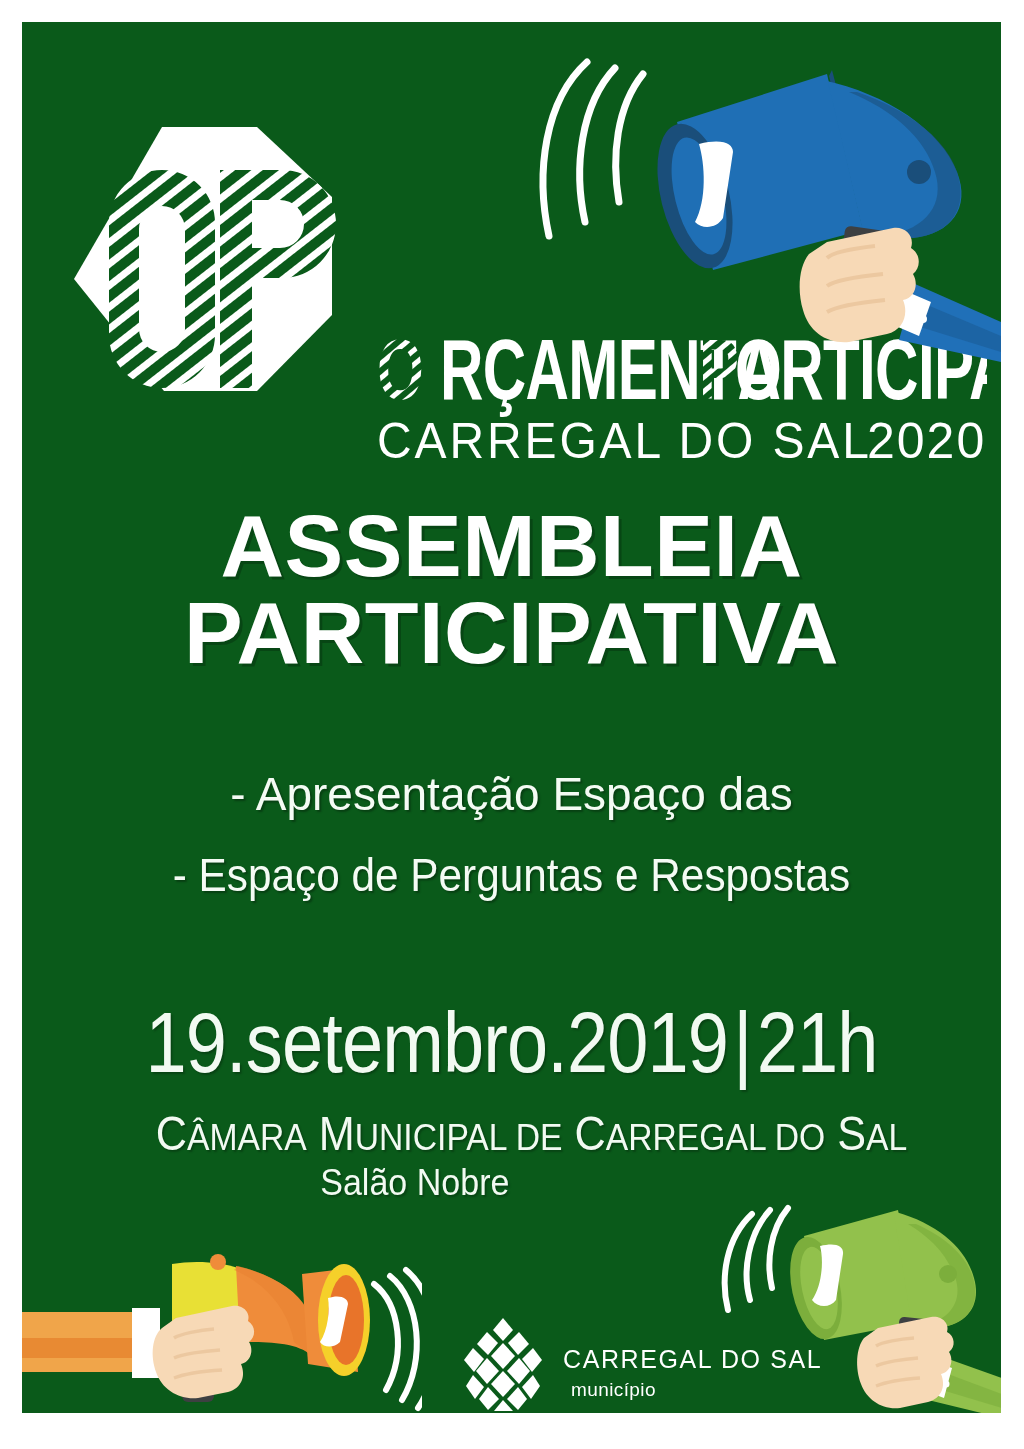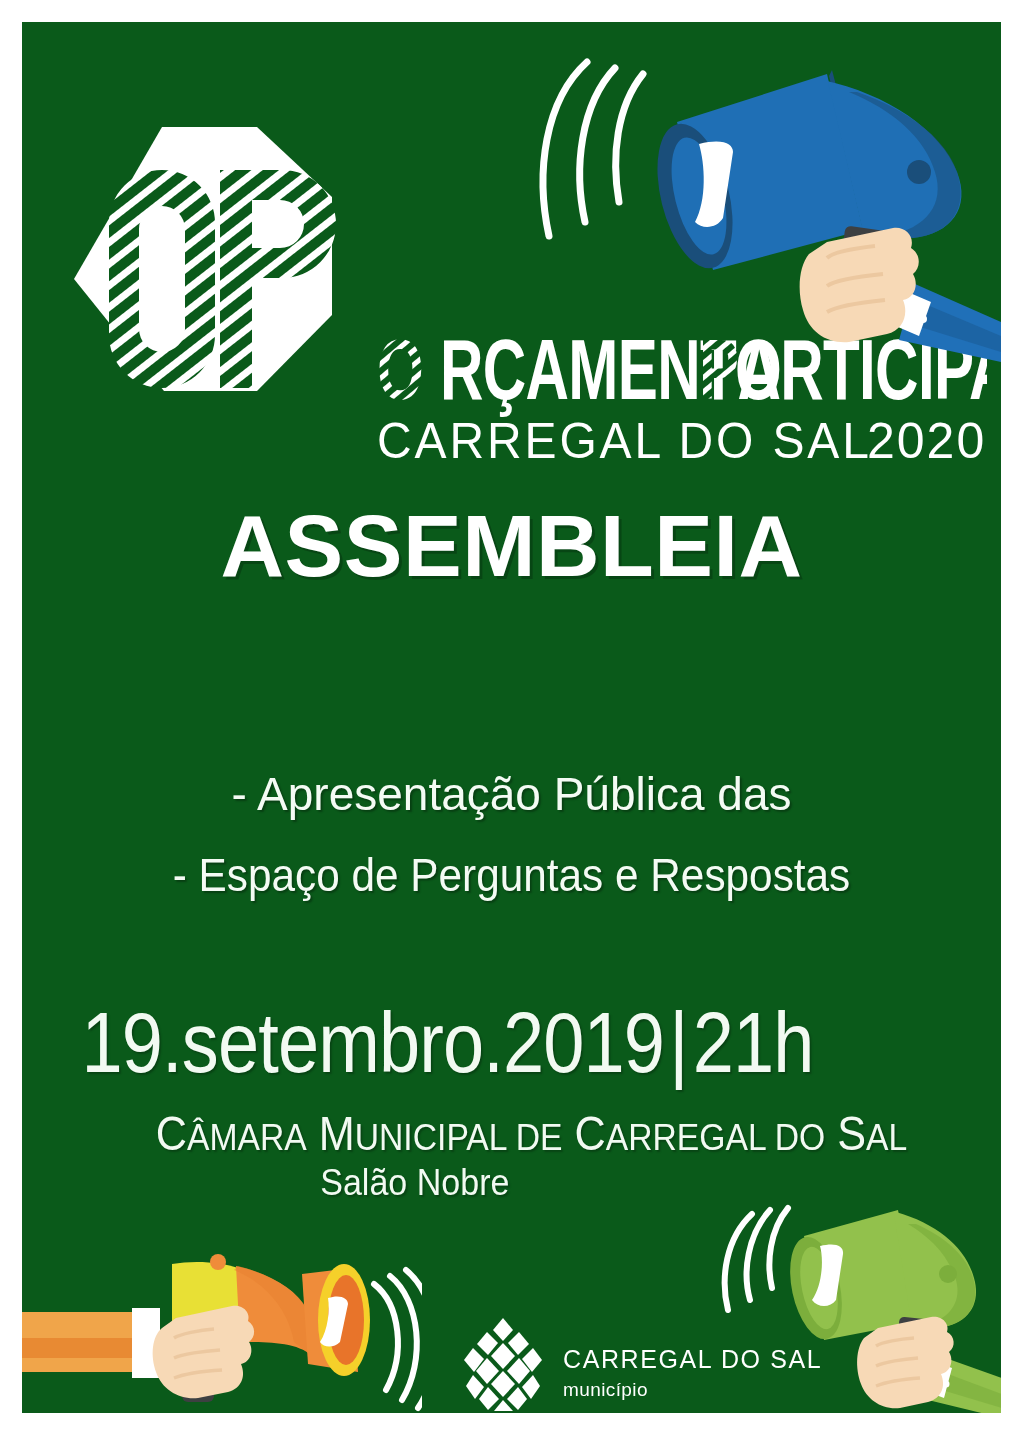--- a/index.html
+++ b/index.html
@@ -50,21 +50,21 @@
     font-weight:300;
     text-shadow:2px 2px 2px rgba(0,0,0,0.30);
   }
   .bullets .b-line{display:block;}
   .bullets .gap{display:block;height:20px;}
   .bullets-narrow{transform:scaleX(0.92);transform-origin:center;}
 
   
   .dateline{
     position:absolute;left:0;top:975px;width:979px;
-    text-align:left;color:#f2faf2;
+    text-align:center;color:#f2faf2;
     font-size:86px;line-height:1.05;
     font-weight:400;
     letter-spacing:-1px;
     text-shadow:2px 2px 2px rgba(0,0,0,0.25);
   }
   .dateline .inner{display:inline-block;transform:scaleX(0.86);transform-origin:center;}
   .dateline .sep{padding:0 6px;font-weight:300;}
 
   
   .venue{
@@ -90,20 +90,21 @@
     display:flex;align-items:center;gap:14px;
   }
   .muni .cone{width:92px;height:108px;flex:0 0 auto;}
   .muni .cone svg{display:block;width:100%;height:100%;}
   .muni .muni-text{display:flex;flex-direction:column;justify-content:center;padding-top:6px;}
   .muni .muni-name{width:260px;height:30px;}
   .muni .muni-name svg{display:block;width:100%;height:100%;}
   .muni .muni-sub{
     color:#ffffff;font-size:19px;font-weight:400;letter-spacing:0.4px;
     margin-top:4px;
+    margin-left:8px;
   }
 
   
   .mega{position:absolute;}
   .mega svg{display:block;width:100%;height:100%;}
   .mega-blue{left:505px;top:0px;width:474px;height:340px;}
   .mega-orange{left:0px;top:1228px;width:400px;height:185px;}
   .mega-green{left:690px;top:1180px;width:290px;height:235px;}
 </style>
 </head>
@@ -170,24 +171,25 @@
         </g>
 
         <text x="0" y="131" fill="#ffffff" font-family="'Liberation Sans',sans-serif" font-size="50" font-weight="400" letter-spacing="3" transform="scale(0.96,1)">CARREG<tspan>A</tspan>L DO S<tspan>A</tspan>L</text>
 
         <text x="490" y="131" fill="#ffffff" font-family="'Liberation Sans',sans-serif" font-size="50" font-weight="400" letter-spacing="2">2020</text>
       </svg>
     </div>
 
     <div class="headline">
       <span>ASSEMBLEIA</span>
+      <span class="l2">PARTICIPATIVA</span>
     </div>
 
     <div class="bullets">
-      <span class="b-line">- Apresentação Pública das</span>
+      <span class="b-line">- Apresentação Espaço das</span>
       <span class="gap"></span>
       <span class="b-line bullets-narrow">- Espaço de Perguntas e Respostas</span>
     </div>
 
     <div class="dateline">
       <span class="inner">
         <span>19.setembro.2019</span><span class="sep">|</span><span>21h</span>
       </span>
     </div>
 

